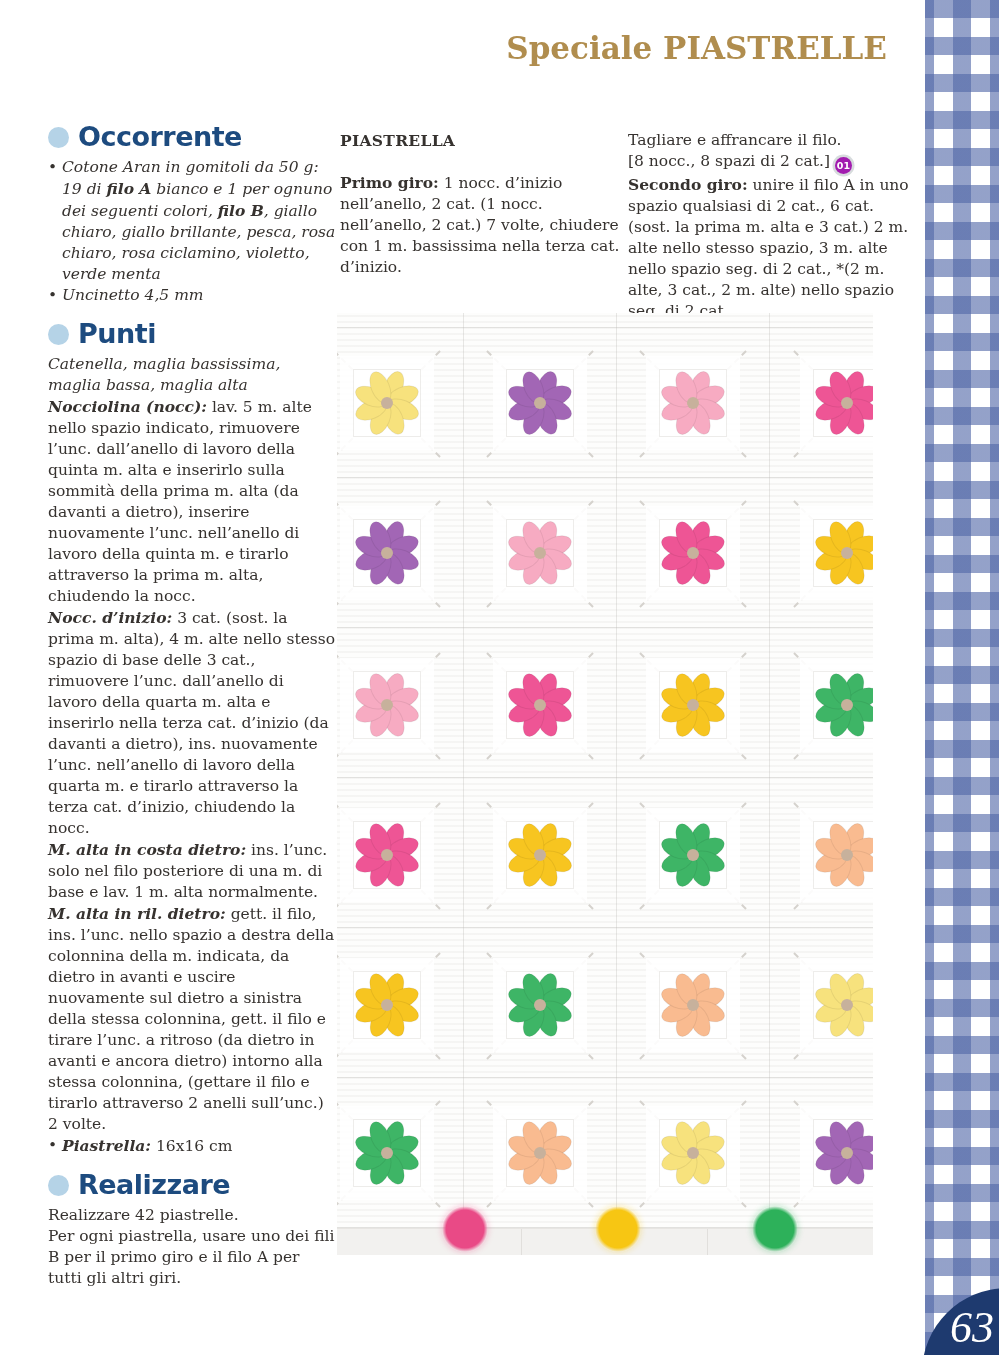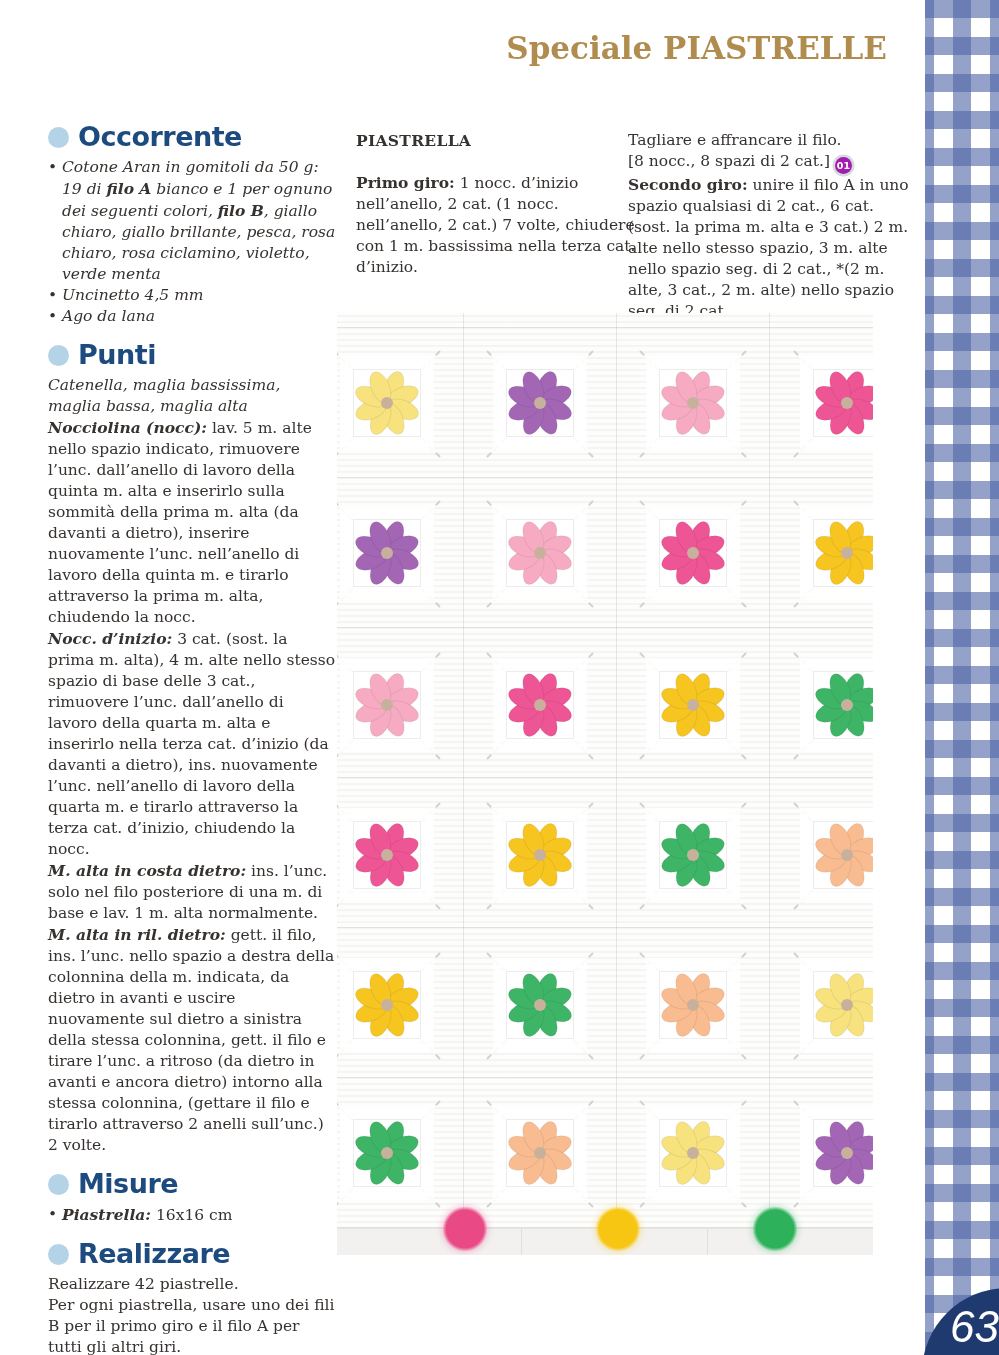--- a/index.html
+++ b/index.html
@@ -23,26 +23,26 @@
       repeating-linear-gradient(0deg, rgba(82,104,168,0.62) 0 18.5px, rgba(255,255,255,0) 18.5px 37px);
     background-position:-9px 0, 0 -5px;
   }
   
   .page-circle{
     position:absolute;left:922px;top:1288px;width:170px;height:170px;
     border-radius:50%;background:#1e3a6f;z-index:6;
   }
   .page-circle .num{
     position:absolute;left:28px;top:14px;color:#fff;
-    font-family:Liberation Sans, sans-serif;font-style:italic;font-size:44px;
+    font-family:Liberation Serif, serif;font-style:italic;font-size:44px;
   }
   
   .col{position:absolute;font-size:15.5px;line-height:21px;}
   #left-col{left:48px;top:122px;width:288px;}
-  #mid-col{left:356px;top:130px;width:284px;}
+  #mid-col{left:340px;top:130px;width:284px;}
   #right-col{left:628px;top:130px;width:284px;}
   .sec-head{
     display:flex;align-items:center;gap:9px;
     color:#1d4b7f;font-family:"DejaVu Sans", sans-serif;font-weight:700;
     font-size:27px;line-height:30px;letter-spacing:-0.5px;
     margin:13px 0 5px 0;
   }
   .sec-head:first-child{margin-top:0;}
   .disc{width:21px;height:21px;border-radius:50%;background:#b5d3e7;flex:none;}
   ul.bullets{margin:0;padding:0;list-style:none;}
@@ -99,35 +99,30 @@
 <div class="page-title">Speciale PIASTRELLE</div>
 
 <div id="left-col" class="col">
     <div class="sec-head">
       <span class="disc"></span>
       <span>Occorrente</span>
     </div>
     <ul class="bullets">
       <li class="it"><span>Cotone Aran in gomitoli da 50 g: 19 di </span><span class="seg-b">filo A</span><span> bianco e 1 per ognuno dei seguenti colori, </span><span class="seg-b">filo B</span><span>, giallo chiaro, giallo brillante, pesca, rosa chiaro, rosa ciclamino, violetto, verde menta</span></li>
       <li class="it"><span>Uncinetto 4,5 mm</span></li>
-      <li class="it"><span>Ago da lana</span></li>
     </ul>
     <div class="sec-head">
       <span class="disc"></span>
       <span>Punti</span>
     </div>
     <p class="para"><span class="seg-i">Catenella, maglia bassissima, maglia bassa, maglia alta</span></p>
     <p class="para"><span class="seg-bi">Nocciolina (nocc):</span><span> lav. 5 m. alte nello spazio indicato, rimuovere l’unc. dall’anello di lavoro della quinta m. alta e inserirlo sulla sommità della prima m. alta (da davanti a dietro), inserire nuovamente l’unc. nell’anello di lavoro della quinta m. e tirarlo attraverso la prima m. alta, chiudendo la nocc.</span></p>
     <p class="para"><span class="seg-bi">Nocc. d’inizio:</span><span> 3 cat. (sost. la prima m. alta), 4 m. alte nello stesso spazio di base delle 3 cat., rimuovere l’unc. dall’anello di lavoro della quarta m. alta e inserirlo nella terza cat. d’inizio (da davanti a dietro), ins. nuovamente l’unc. nell’anello di lavoro della quarta m. e tirarlo attraverso la terza cat. d’inizio, chiudendo la nocc.</span></p>
     <p class="para"><span class="seg-bi">M. alta in costa dietro:</span><span> ins. l’unc. solo nel filo posteriore di una m. di base e lav. 1 m. alta normalmente.</span></p>
     <p class="para"><span class="seg-bi">M. alta in ril. dietro:</span><span> gett. il filo, ins. l’unc. nello spazio a destra della colonnina della m. indicata, da dietro in avanti e uscire nuovamente sul dietro a sinistra della stessa colonnina, gett. il filo e tirare l’unc. a ritroso (da dietro in avanti e ancora dietro) intorno alla stessa colonnina, (gettare il filo e tirarlo attraverso 2 anelli sull’unc.) 2 volte.</span></p>
-    <div class="sec-head">
-      <span class="disc"></span>
-      <span>Misure</span>
-    </div>
     <ul class="bullets">
       <li><span class="seg-bi">Piastrella:</span><span> 16x16 cm</span></li>
     </ul>
     <div class="sec-head">
       <span class="disc"></span>
       <span>Realizzare</span>
     </div>
     <p class="para"><span>Realizzare 42 piastrelle.</span></p>
     <p class="para"><span>Per ogni piastrella, usare uno dei fili B per il primo giro e il filo A per tutti gli altri giri.</span></p>
   </div>

